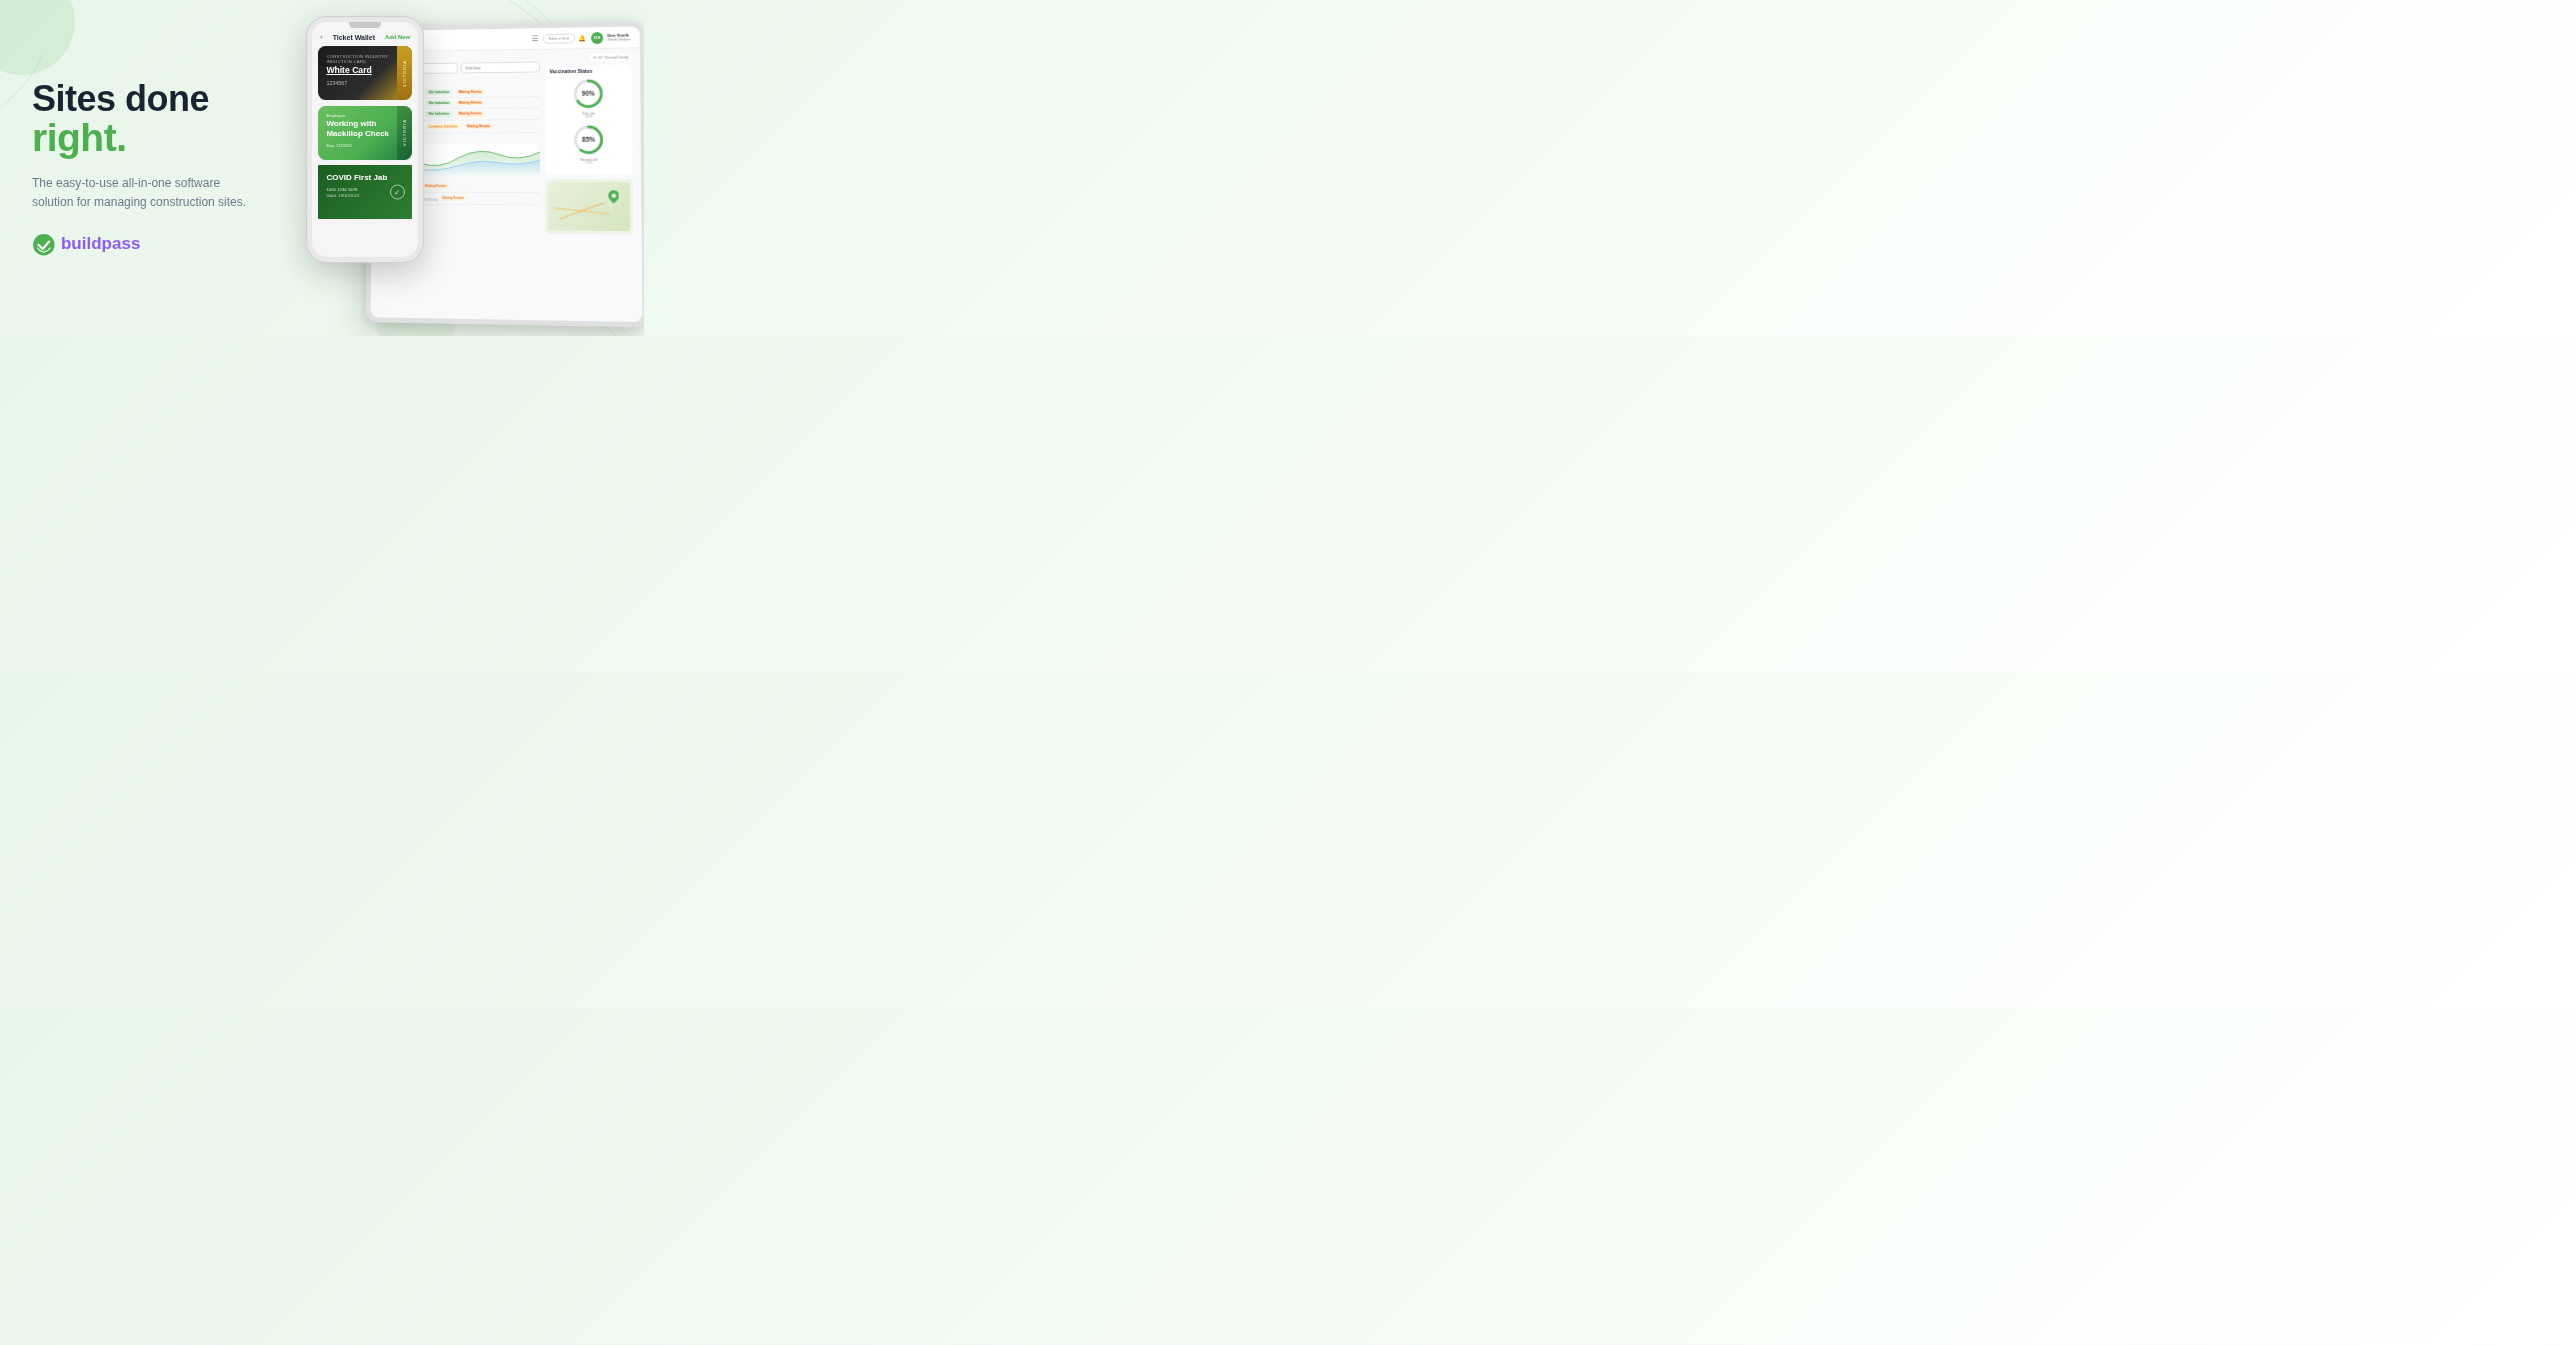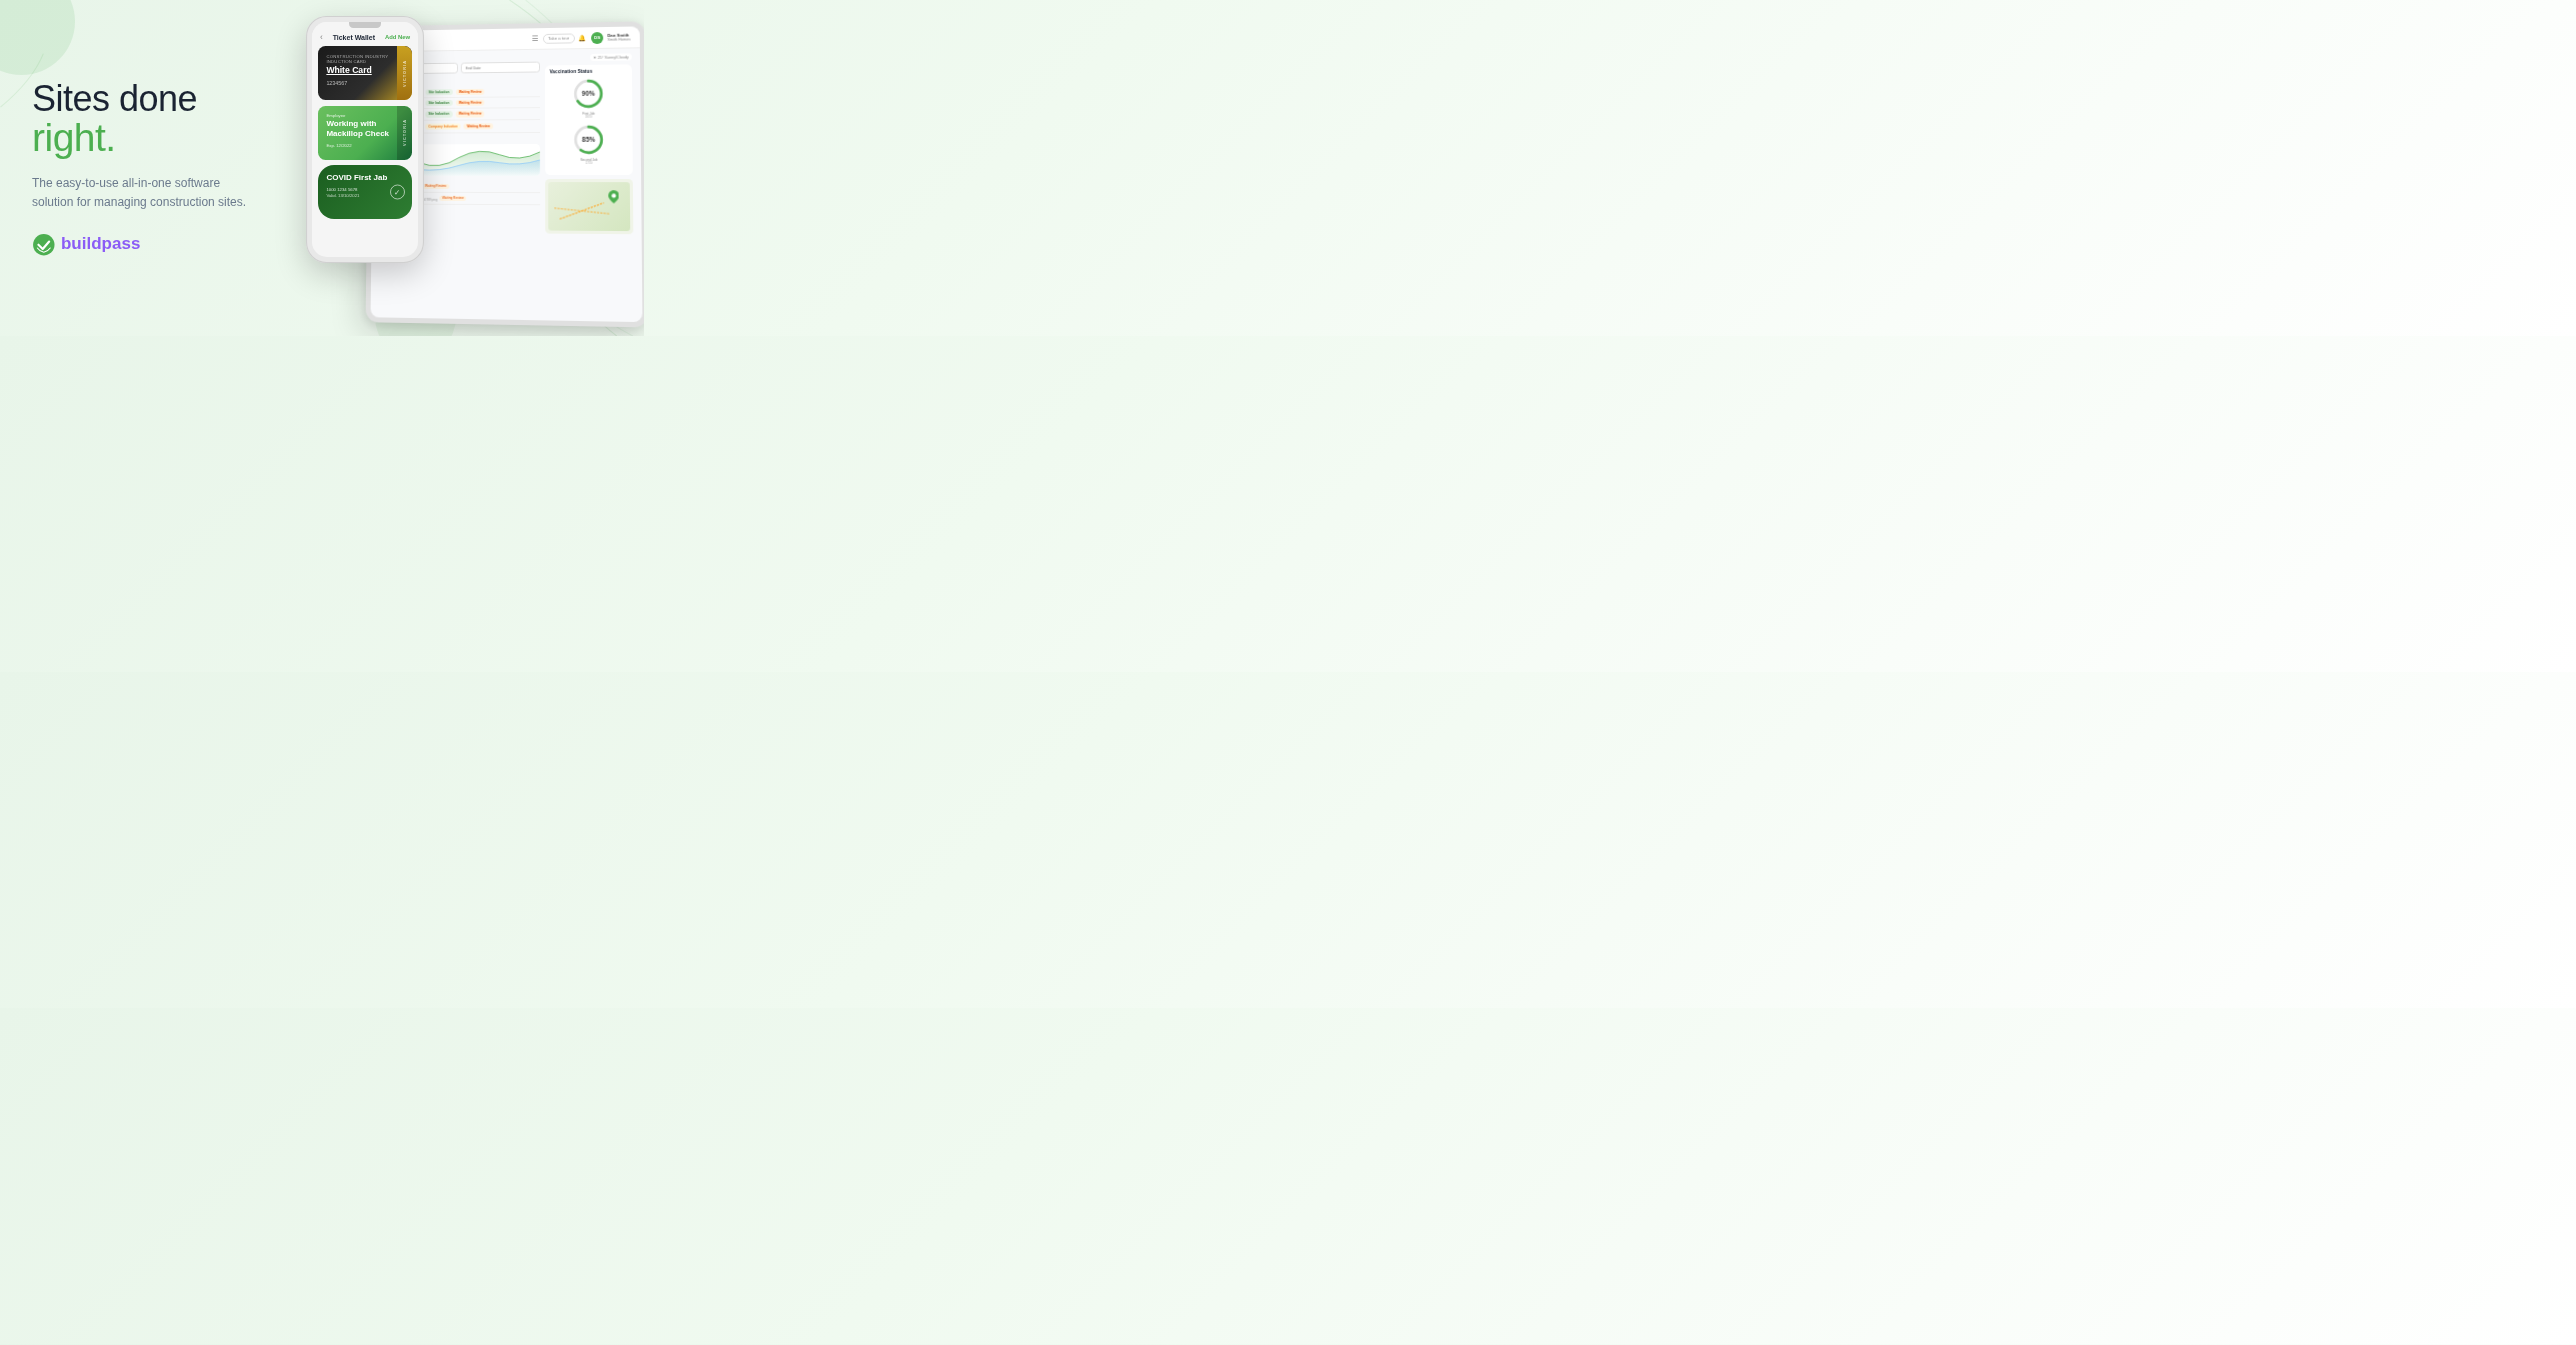--- a/index.html
+++ b/index.html
@@ -26,21 +26,21 @@
       position: absolute;
       left: 32px;
       top: 50%;
       transform: translateY(-50%);
       z-index: 10;
       max-width: 258px;
     }
 
     .headline {
       font-size: 36px;
-      font-weight: 400;
+      font-weight: 700;
       color: #1a2332;
       line-height: 1.05;
       letter-spacing: -0.5px;
     }
 
     .headline-green {
       color: #4caf50;
       font-size: 39px;
     }
 
@@ -251,21 +251,21 @@
       font-weight: 700;
       letter-spacing: 1.1px;
       writing-mode: vertical-lr;
       text-orientation: mixed;
       transform: rotate(180deg);
     }
 
     
     .card-dark-green {
       background: linear-gradient(135deg, #1b5e20 0%, #2e7d32 100%);
-      border-radius: 16px;
+      border-radius: 1px;
       padding: 7.5px 8.6px;
       position: relative;
       overflow: hidden;
       height: 54px;
     }
 
     .card-dark-green .card-title {
       font-size: 8px;
       font-weight: 800;
       color: white;

